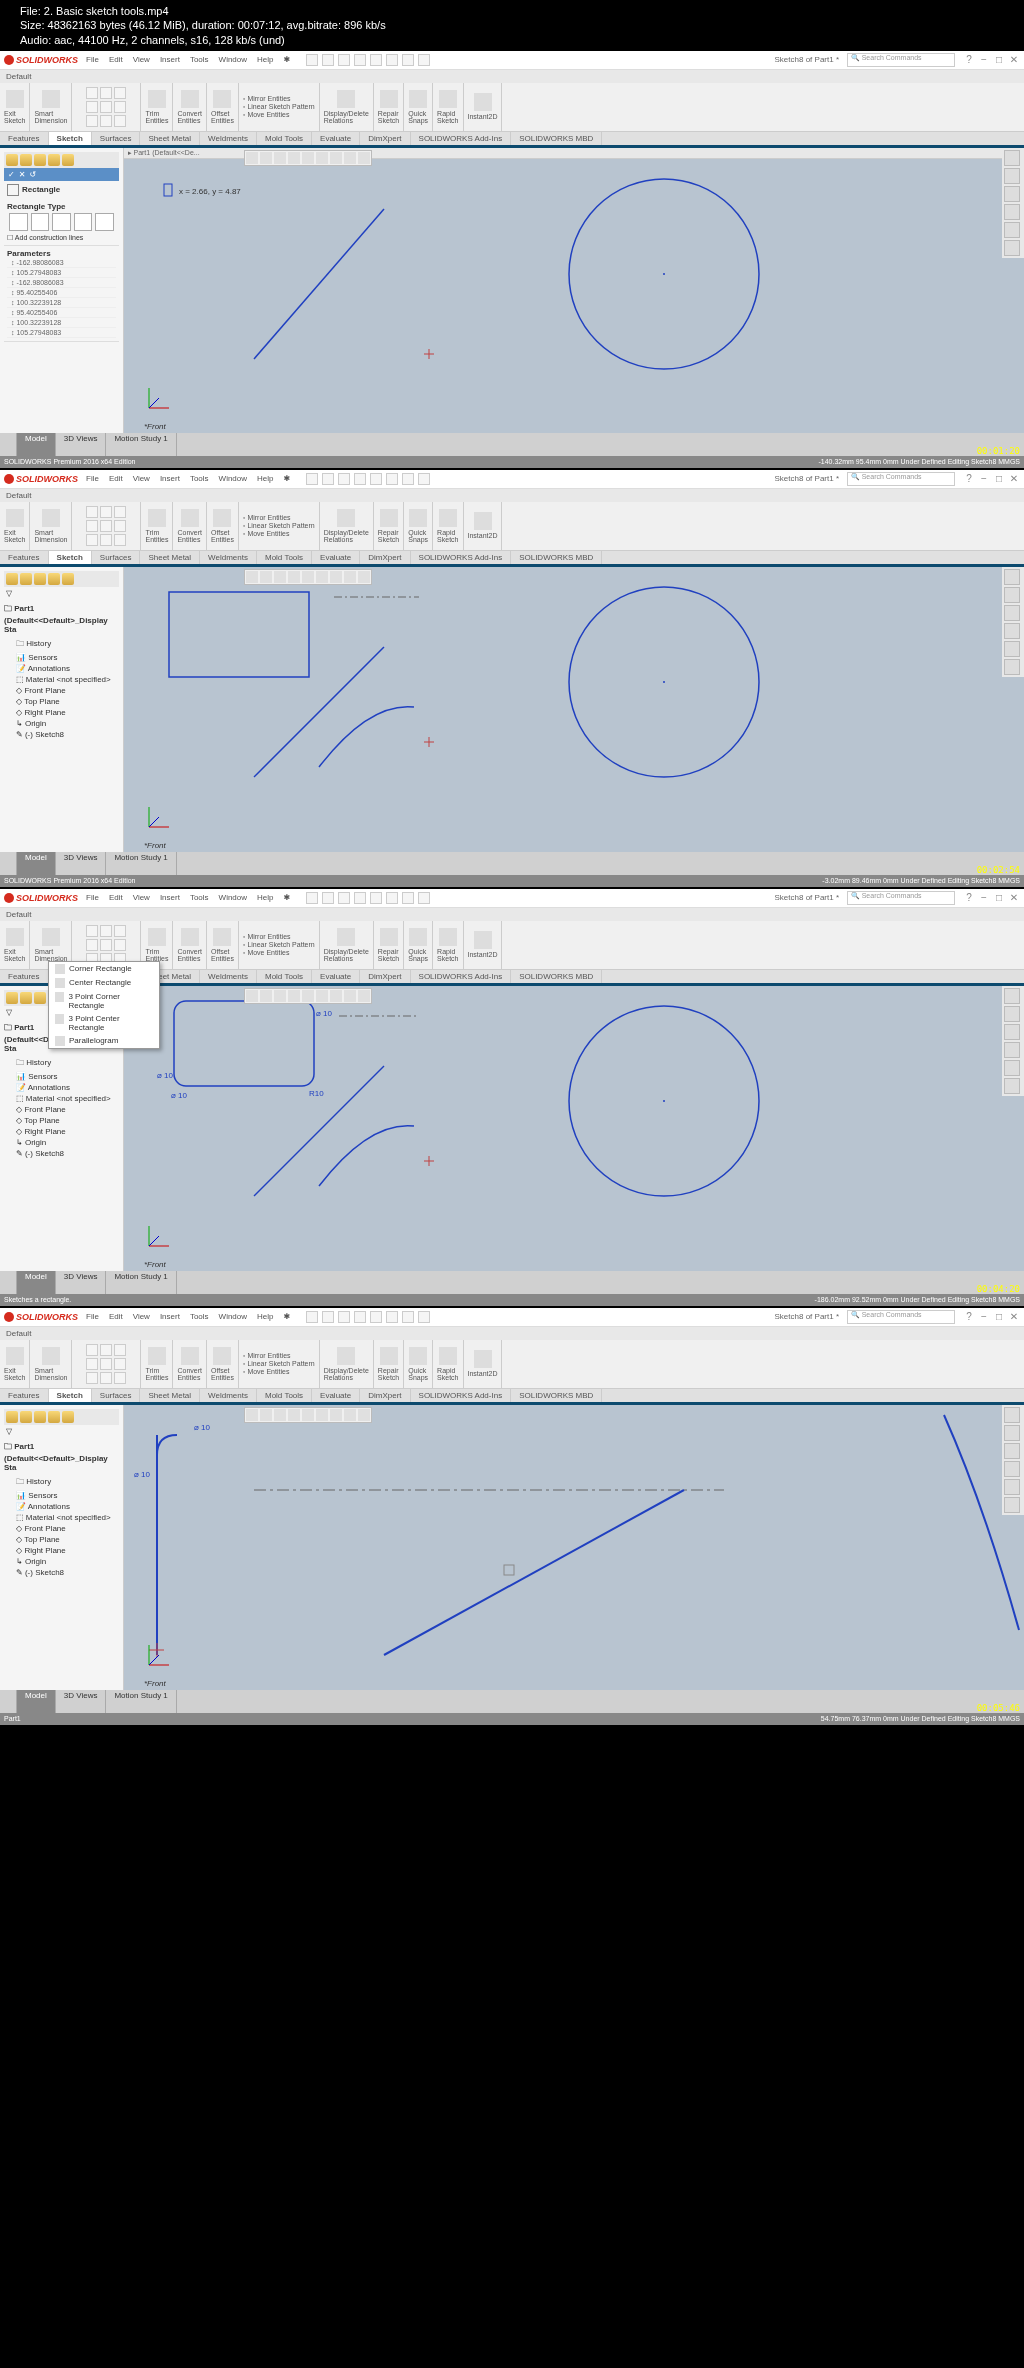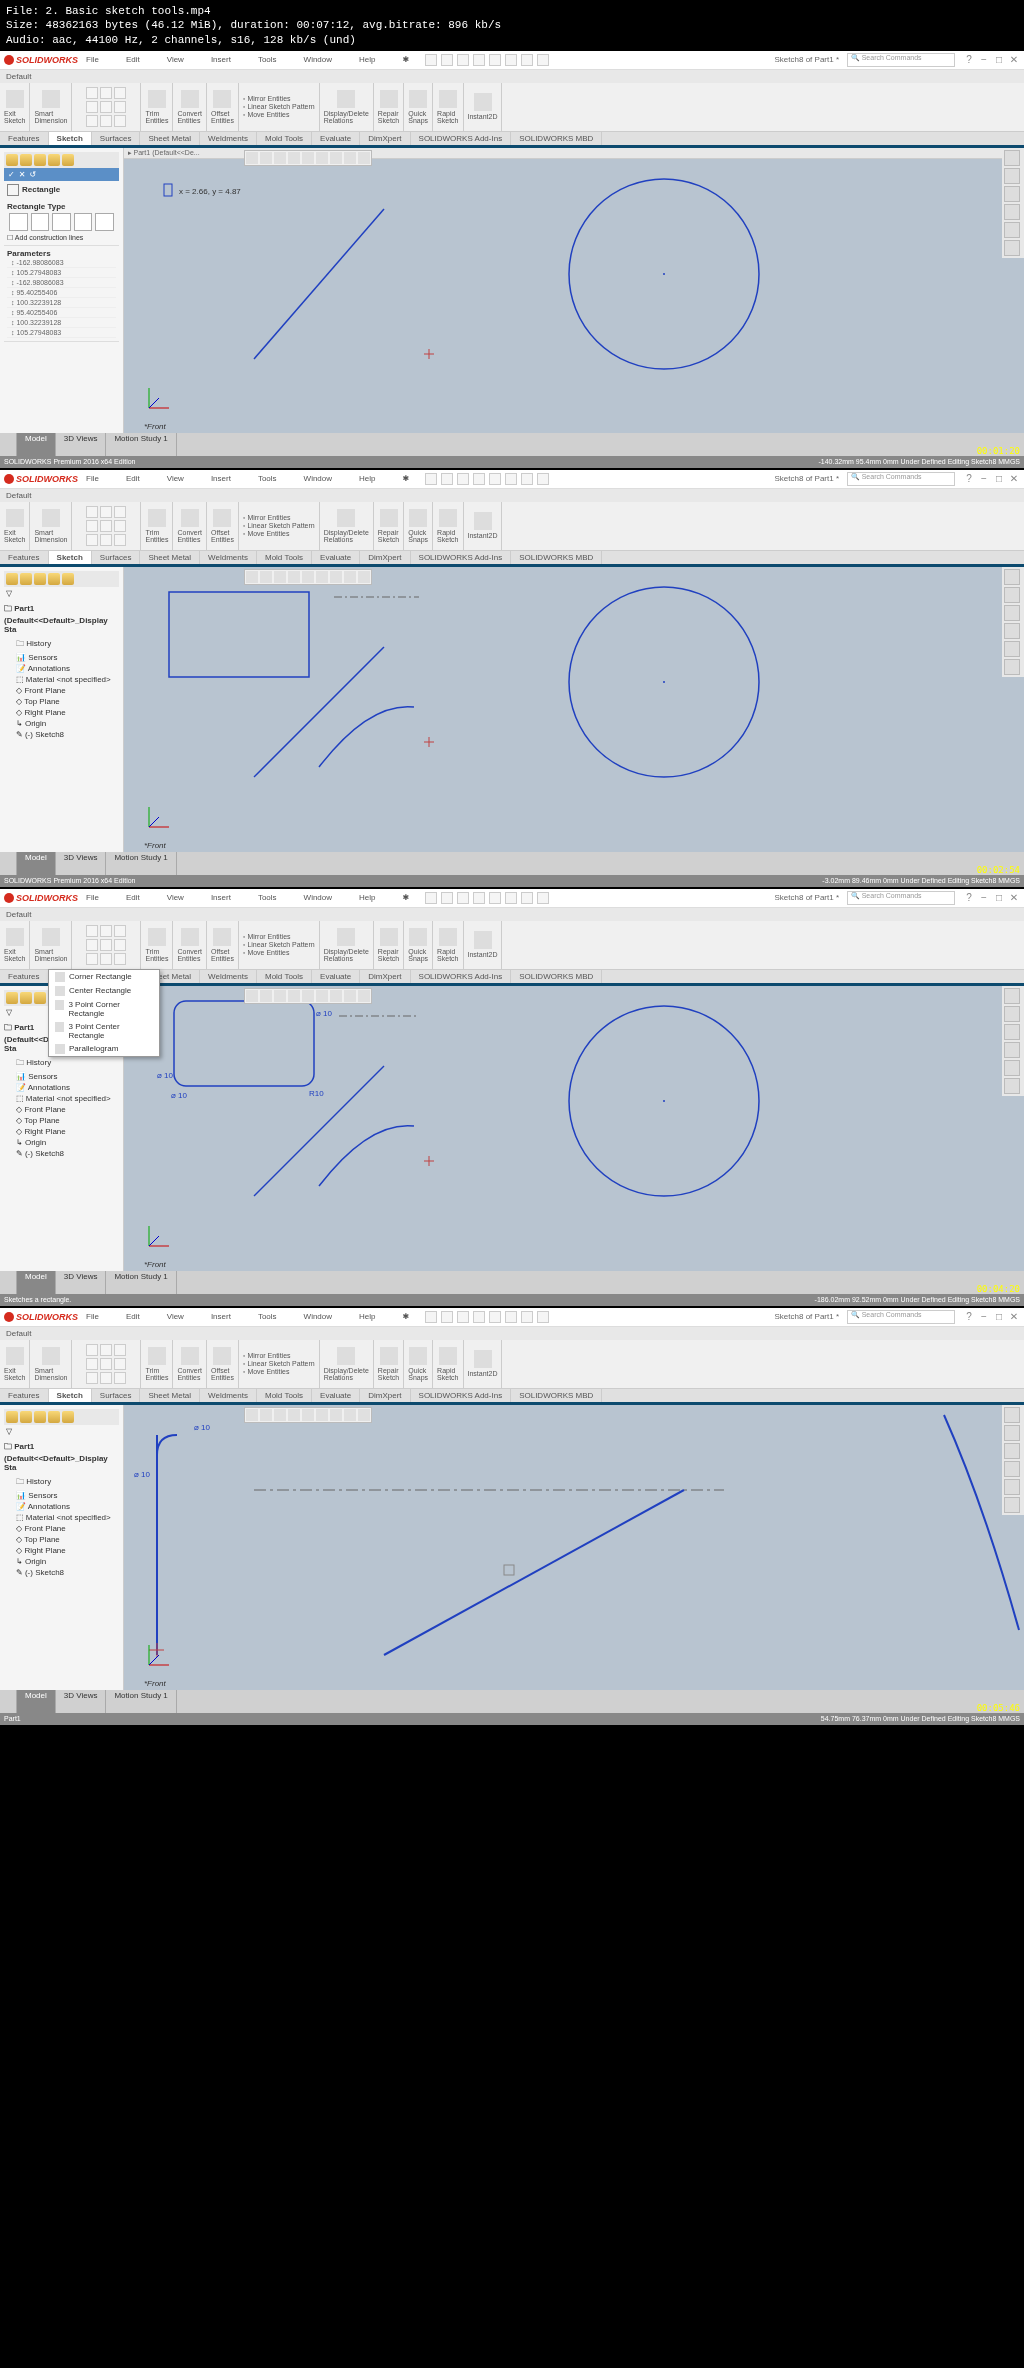--- a/index.html
+++ b/index.html
@@ -1,21 +1,21 @@
 <!DOCTYPE html>
 <html><head>
 <meta charset="utf-8">
 <style>
 body{margin:0;background:#000;font-family:Arial,sans-serif;font-size:8px;color:#333;width:1024px}
-.info{color:#fff;font-family:Liberation Mono, monospace;font-size:11px;padding:4px 6px;line-height:1.3}
+.info{color:#fff;font-family:Liberation Sans, sans-serif;font-size:11px;padding:4px 20px;line-height:1.3}
 .frame{background:#fff;margin-bottom:2px;position:relative}
 .menubar{display:flex;align-items:center;background:#fff;border-bottom:1px solid #ddd;height:18px;padding:0 4px;gap:8px}
 .logo{color:#d52b1e;font-weight:bold;font-size:9px;font-style:italic}
 .logo::before{content:"";display:inline-block;width:10px;height:10px;background:#d52b1e;border-radius:50%;margin-right:2px;vertical-align:middle}
-.menu-items{display:flex;gap:27px;color:#555;font-size:8px}
+.menu-items{display:flex;gap:10px;color:#555;font-size:8px}
 .toolbar-icons{display:flex;gap:4px;margin-left:8px}
 .ti{width:10px;height:10px;border:1px solid #ccc;background:#f5f5f5}
 .title-right{margin-left:auto;display:flex;align-items:center;gap:8px}
 .doc-title{color:#666;font-size:8px}
 .search{border:1px solid #ccc;background:#fff;width:100px;height:12px;font-size:7px;padding:0 3px;color:#999}
 .win-controls{display:flex;gap:3px}
 .wc{width:12px;height:12px;display:flex;align-items:center;justify-content:center;color:#888;font-size:10px}
 .default-bar{background:#e8e8e8;padding:2px 6px;font-size:8px;color:#555}
 .ribbon{display:flex;background:#f0f0f0;border-bottom:1px solid #ccc;height:48px}
 .rgroup{border-right:1px solid #ccc;padding:2px 4px;display:flex;flex-direction:column;align-items:center;justify-content:center;font-size:7px;color:#555}
@@ -558,21 +558,21 @@
       </div>
       <div class="rgroup">
         <div class="icon"></div>
         <span style="white-space:pre-line">Rapid
 Sketch</span>
       </div>
       <div class="rgroup">
         <div class="icon"></div>
         <span>Instant2D</span>
       </div>
-<div class="dropdown" style="top:48px;left:48px;width:110px">
+<div class="dropdown" style="top:40px;left:48px;width:110px">
 <div class="dd-item">
           <div class="dd-icon"></div>
           <span>Corner Rectangle</span>
         </div>
 <div class="dd-item">
           <div class="dd-icon"></div>
           <span>Center Rectangle</span>
         </div>
 <div class="dd-item">
           <div class="dd-icon"></div>

